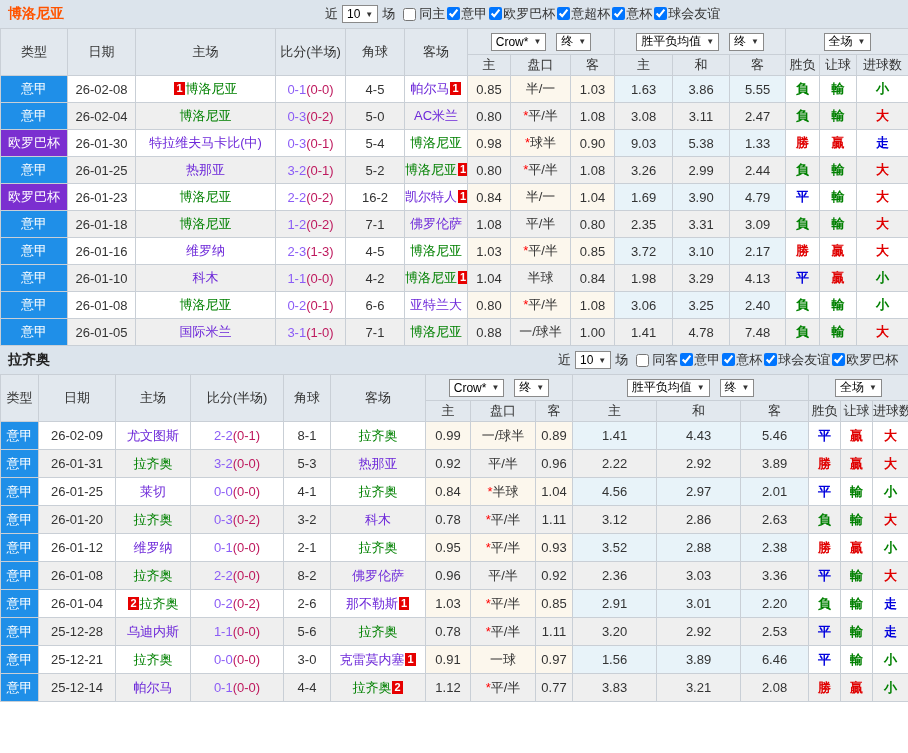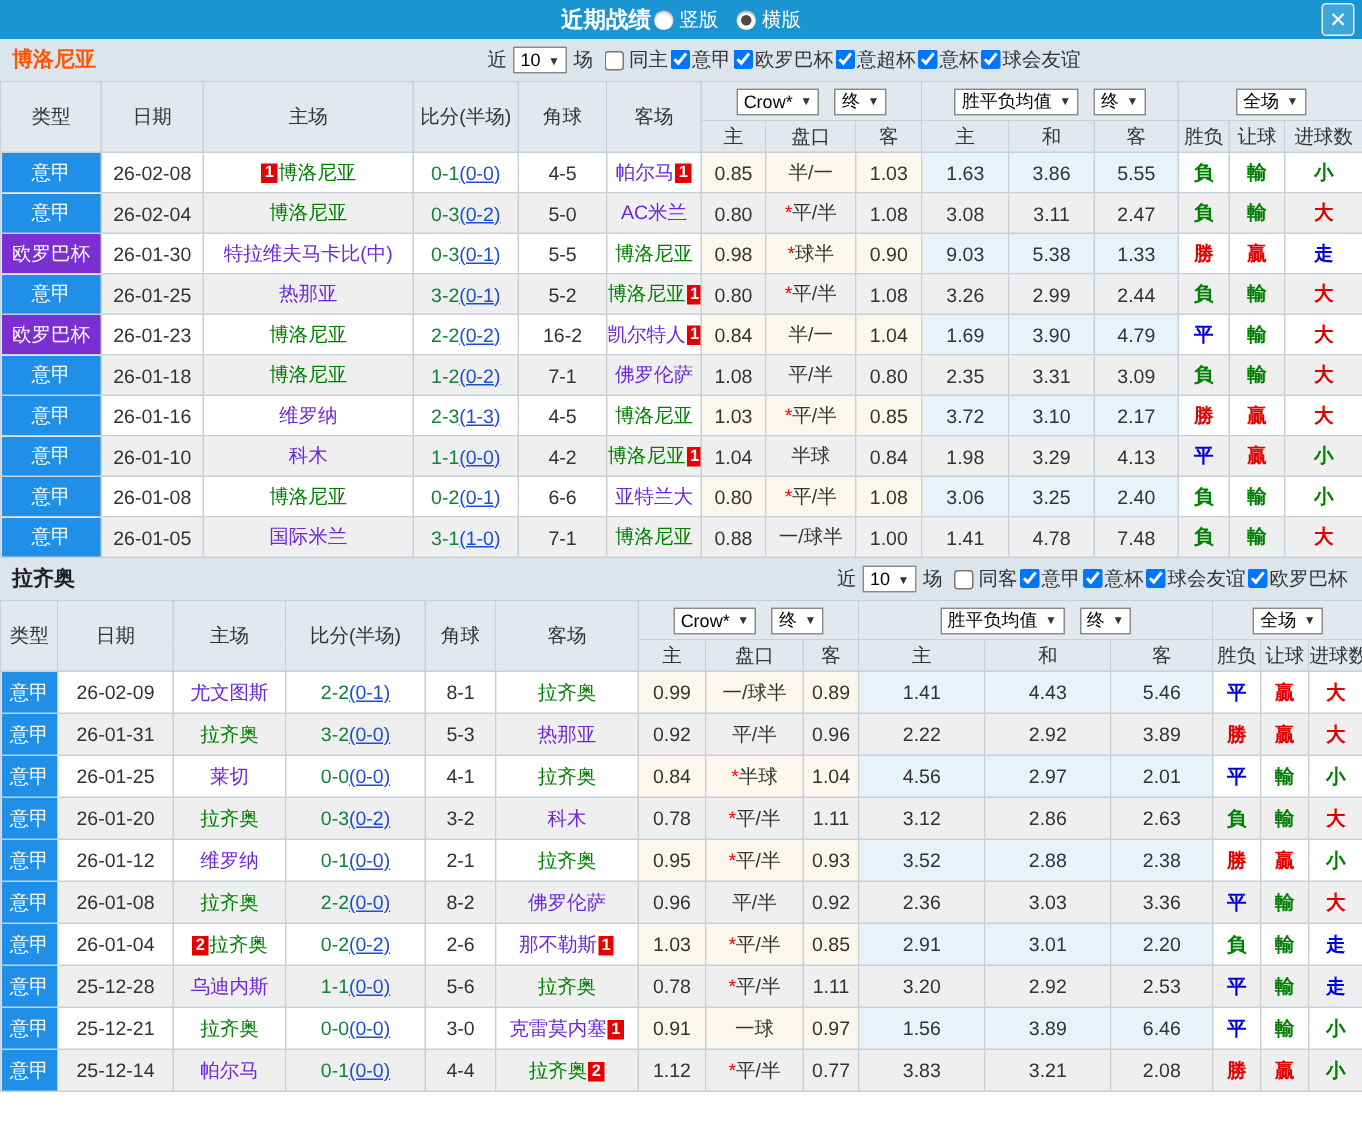--- a/index.html
+++ b/index.html
@@ -40,47 +40,39 @@
   .ddwrap { display: flex; justify-content: center; gap: 10px; align-items: center; }
   tbody td { height: 27px; }
   .t2 tbody td { height: 28px; }
   tbody tr.even td { background: #efefef; }
   tbody tr.odd td.crown { background: #fcf7ed; }
   tbody tr.odd td.mean { background: #e8f3f9; }
   td.type { color: #fff; font-size: 13px; }
   .self { color: #008000; }
   .opp { color: #6d28d9; }
   .badge { display: inline-block; background: #e60000; color: #fff; font-size: 11px; font-weight: bold; line-height: 13px; padding: 0 2px; margin: 0 1px; vertical-align: 1px; }
-  .ft { color: #15803d; }
-  .ht { color: #1d4ed8; text-decoration: underline; }
+  .ft { color: #8b5cf6; }
+  .ht { color: #be185d; }
   .ast { color: #ff0000; }
   td.res { font-weight: bold; }
   .r-red { color: #e00000; }
   .r-green { color: #008000; }
   .r-blue { color: #0000dd; }
 
   
   .summary { height: 29px; display: flex; align-items: center; justify-content: center; font-size: 13px; color: #333; gap: 4px; background: #fff; }
   .summary .red { color: #ff0000; }
   .summary .blue { color: #0000dd; }
   .gbadge { background: #007c00; color: #fff; font-weight: bold; padding: 1px 6px; }
 </style>
 </head>
 <body>
 
 <div id="app">
 
-  <div class="titlebar">
-    <span class="title">近期战绩</span>
-    <span class="radio ml2"></span>
-    <span class="radio-label">竖版</span>
-    <span class="radio sel ml12"></span>
-    <span class="radio-label">横版</span>
-    <div class="closebtn">✕</div>
-  </div>
 
   <div class="band">
     <span class="teamname orange">博洛尼亚</span>
     <div class="filters filters-0">
       <span>近</span>
       <span class="dd">
           <span>10</span>
           <span class="arr">▼</span>
         </span>
       <span>场</span>
@@ -209,21 +201,21 @@
           <td class="mean">2.47</td>
           <td class="res r-green">負</td>
           <td class="res r-green">輸</td>
           <td class="res r-red">大</td>
         </tr>
         <tr class="odd">
           <td class="type" style="background:#7b2fd0">欧罗巴杯</td>
           <td class="date">26-01-30</td>
           <td><span class="opp">特拉维夫马卡比(中)</span></td>
           <td><span class="ft">0-3</span><span class="ht">(0-1)</span></td>
-          <td>5-5</td>
+          <td>5-4</td>
           <td><span class="self">博洛尼亚</span></td>
           <td class="crown">0.98</td>
           <td class="crown"><span class="ast">*</span>球半</td>
           <td class="crown">0.90</td>
           <td class="mean">9.03</td>
           <td class="mean">5.38</td>
           <td class="mean">1.33</td>
           <td class="res r-red">勝</td>
           <td class="res r-red">贏</td>
           <td class="res r-blue">走</td>

